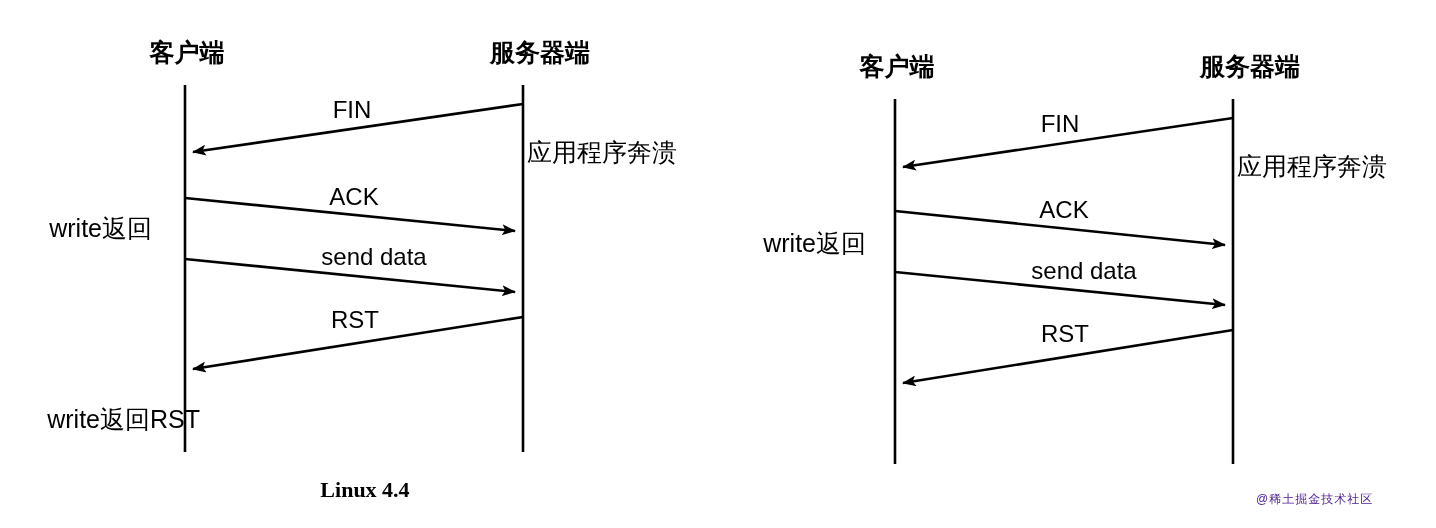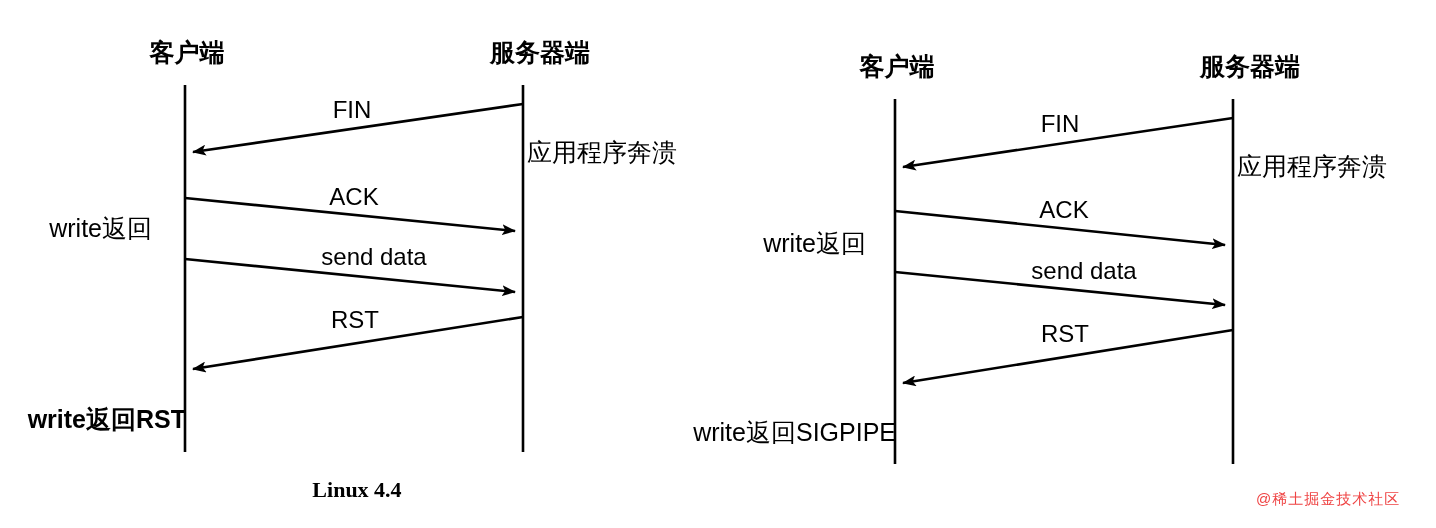--- a/index.html
+++ b/index.html
@@ -39,22 +39,22 @@
 
   
   .msg{
     font-family:"Liberation Sans", sans-serif;
     font-size:24px;
     transform:translate(-50%,-100%);
   }
 
   .watermark{
     font-family:"Liberation Sans", sans-serif;
-    font-size:15px;
-    color:#ef4444;
+    font-size:12px;
+    color:#4c1d95;
     letter-spacing:1px;
     transform:translateY(-50%);
   }
 </style>
 </head>
 <body>
 
 <div id="stage">
 
   <svg class="layer" viewBox="0 0 1436 528">
@@ -91,36 +91,35 @@
       <line x1="1233" y1="330" x2="903" y2="383" stroke="#000" stroke-width="2.6" marker-end="url(#arrowL)"></line>
     </g>
   </svg>
 
   <div class="lbl hdr" style="left:187px;top:36px;">客户端</div>
   <div class="lbl hdr" style="left:540px;top:36px;">服务器端</div>
 
   <div class="lbl note" style="left:527px;top:109px;">应用程序奔溃</div>
 
   <div class="lbl note right-align" style="left:152px;top:185px;">write返回</div>
-  <div class="lbl note right-align" style="left:186px;top:376px;font-weight:bold;">write返回RST</div>
+  <div class="lbl note right-align" style="left:200px;top:376px;">write返回RST</div>
 
   <div class="lbl msg" style="left:352px;top:124px;">FIN</div>
   <div class="lbl msg" style="left:354px;top:211px;">ACK</div>
   <div class="lbl msg" style="left:374px;top:271px;">send data</div>
   <div class="lbl msg" style="left:355px;top:334px;">RST</div>
 
-  <div class="lbl caption" style="left:357px;top:477px;">Linux 4.4</div>
+  <div class="lbl caption" style="left:365px;top:477px;">Linux 4.4</div>
 
   <div class="lbl hdr" style="left:897px;top:50px;">客户端</div>
   <div class="lbl hdr" style="left:1250px;top:50px;">服务器端</div>
 
   <div class="lbl note" style="left:1237px;top:123px;">应用程序奔溃</div>
 
   <div class="lbl note right-align" style="left:866px;top:200px;">write返回</div>
-  <div class="lbl note right-align" style="left:896px;top:389px;">write返回SIGPIPE</div>
 
   <div class="lbl msg" style="left:1060px;top:138px;">FIN</div>
   <div class="lbl msg" style="left:1064px;top:224px;">ACK</div>
   <div class="lbl msg" style="left:1084px;top:285px;">send data</div>
   <div class="lbl msg" style="left:1065px;top:348px;">RST</div>
 
 
   <div class="lbl watermark" style="left:1256px;top:499px;">@稀土掘金技术社区</div>
 
 </div>

